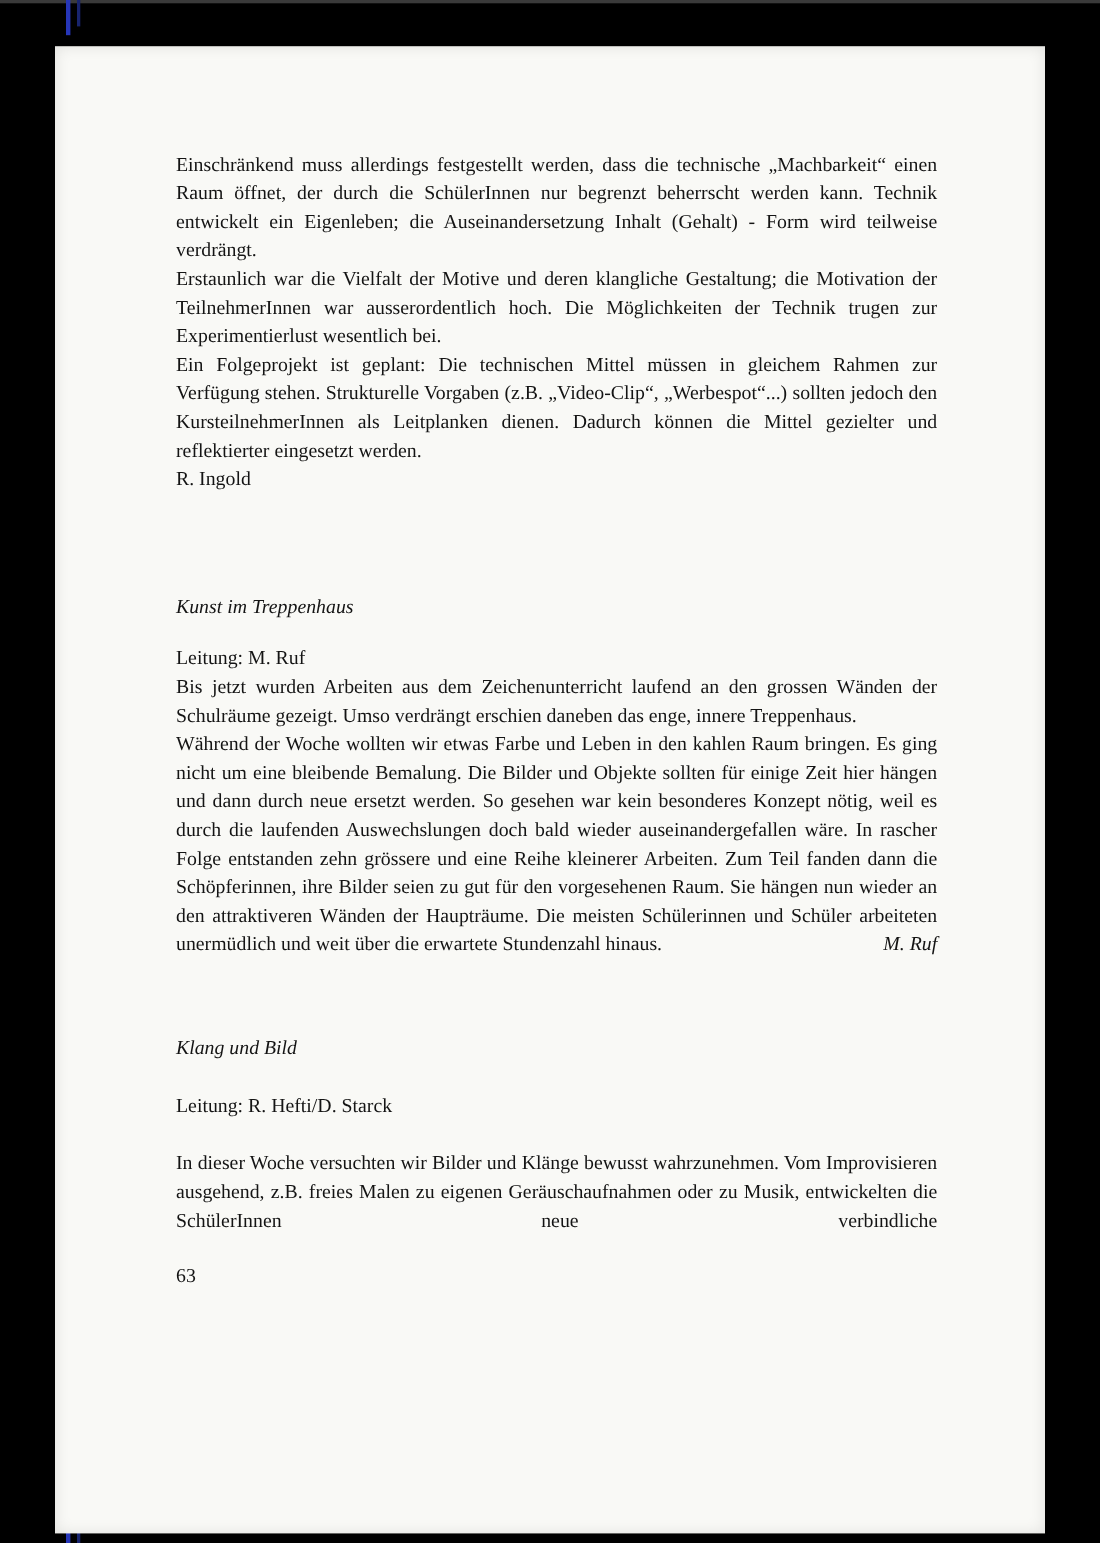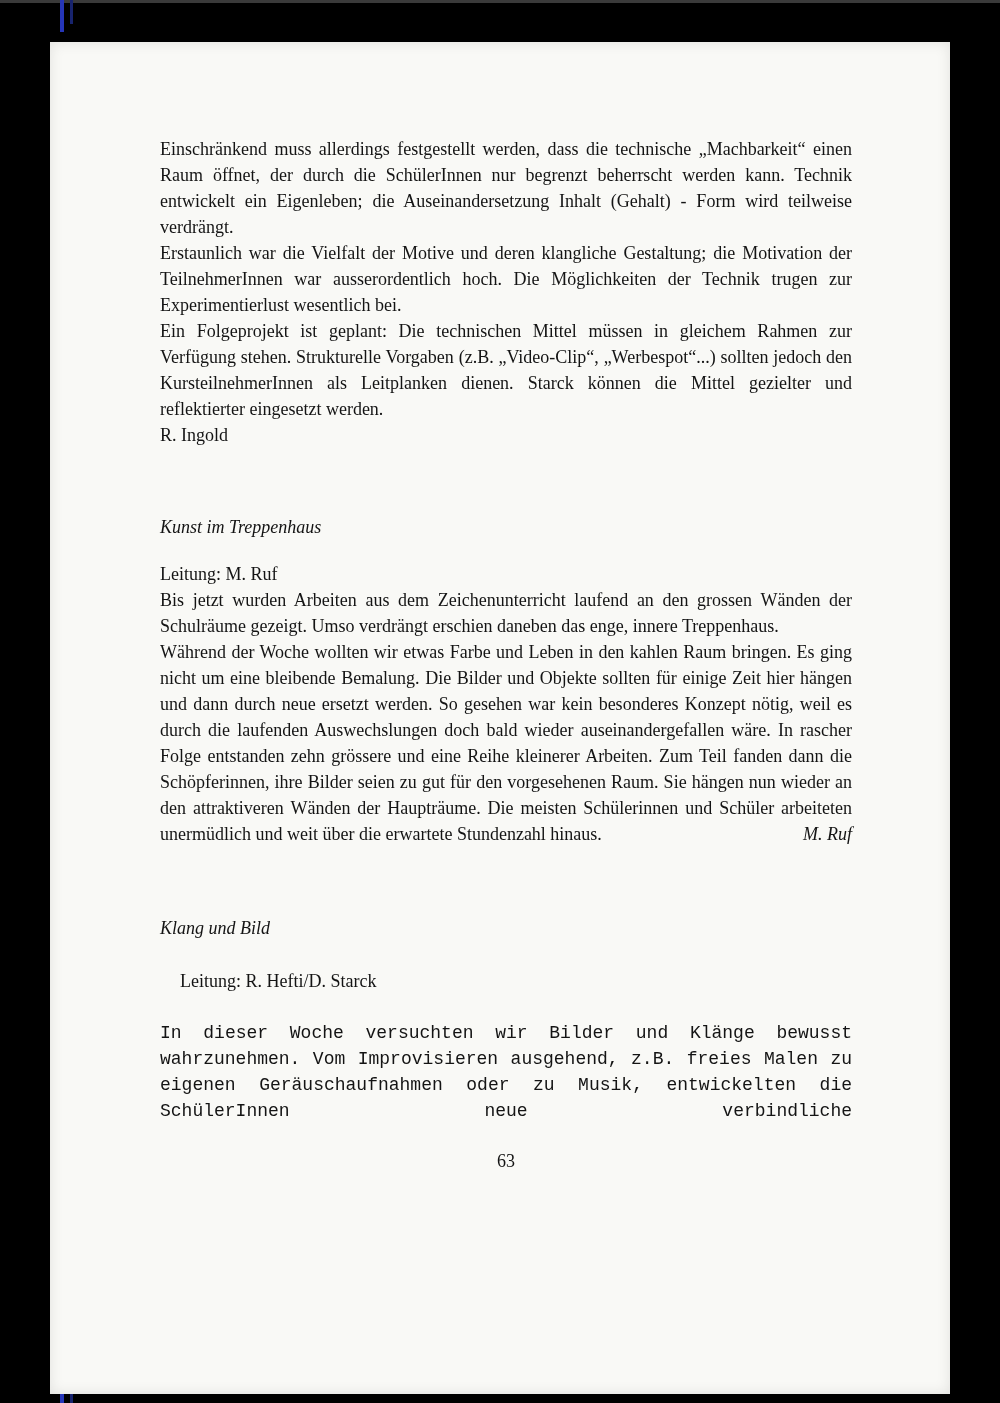--- a/index.html
+++ b/index.html
@@ -36,49 +36,49 @@
   }
   .para { text-align: justify; }
   .para.justify-last { text-align-last: justify; }
   .sig-right { text-align: left; }
   .heading {
     font-style: italic;
     font-weight: normal;
     font-size: 18px;
     line-height: 26px;
   }
-  .heading.h-kunst { margin-top: 66px; }
+  .heading.h-kunst { margin-top: 90px; }
   .heading.h-klang { margin-top: 68px; }
   .leader { line-height: 26px; }
   .leader.l-kunst { margin-top: 21px; }
-  .leader.l-klang { margin-top: 27px; margin-left: 20px; }
-  .spaced-para { margin-top: 26px; font-family: Liberation Mono, monospace; }
+  .leader.l-klang { margin-top: 27px; }
+  .spaced-para { margin-top: 26px; }
   .para-wrap { position: relative; }
   .inline-sig { position: absolute; right: 0; bottom: 0; line-height: 26px; font-style: italic; }
   .page-number {
     margin-top: 24px;
-    text-align: center;
+    text-align: left;
     line-height: 26px;
   }
 </style>
 </head>
 <body>
 
 <div class="scan-edge-top"></div>
 <div class="artifact a-top-1"></div>
 <div class="artifact a-top-2"></div>
 <div class="artifact a-bot-1"></div>
 <div class="artifact a-bot-2"></div>
 
 <div class="page">
   <div class="content">
 
     <p class="para">Einschränkend muss allerdings festgestellt werden, dass die technische „Machbarkeit“ einen Raum öffnet, der durch die SchülerInnen nur begrenzt beherrscht werden kann. Technik entwickelt ein Eigenleben; die Auseinandersetzung Inhalt (Gehalt) - Form wird teilweise verdrängt.</p>
     <p class="para">Erstaunlich war die Vielfalt der Motive und deren klangliche Gestaltung; die Motivation der TeilnehmerInnen war ausserordentlich hoch. Die Möglichkeiten der Technik trugen zur Experimentierlust wesentlich bei.</p>
-    <p class="para">Ein Folgeprojekt ist geplant: Die technischen Mittel müssen in gleichem Rahmen zur Verfügung stehen. Strukturelle Vorgaben (z.B. „Video-Clip“, „Werbespot“...) sollten jedoch den KursteilnehmerInnen als Leitplanken dienen. Starck können die Mittel gezielter und reflektierter eingesetzt werden.</p>
+    <p class="para">Ein Folgeprojekt ist geplant: Die technischen Mittel müssen in gleichem Rahmen zur Verfügung stehen. Strukturelle Vorgaben (z.B. „Video-Clip“, „Werbespot“...) sollten jedoch den KursteilnehmerInnen als Leitplanken dienen. Dadurch können die Mittel gezielter und reflektierter eingesetzt werden.</p>
     <p class="sig-right">R. Ingold</p>
 
     <h2 class="heading h-kunst">Kunst im Treppenhaus</h2>
     <p class="leader l-kunst">Leitung: M. Ruf</p>
     <p class="para">Bis jetzt wurden Arbeiten aus dem Zeichenunterricht laufend an den grossen Wänden der Schulräume gezeigt. Umso verdrängt erschien daneben das enge, innere Treppenhaus.</p>
     <div class="para-wrap">
       <p class="para">Während der Woche wollten wir etwas Farbe und Leben in den kahlen Raum bringen. Es ging nicht um eine bleibende Bemalung. Die Bilder und Objekte sollten für einige Zeit hier hängen und dann durch neue ersetzt werden. So gesehen war kein besonderes Konzept nötig, weil es durch die laufenden Auswechslungen doch bald wieder auseinandergefallen wäre. In rascher Folge entstanden zehn grössere und eine Reihe kleinerer Arbeiten. Zum Teil fanden dann die Schöpferinnen, ihre Bilder seien zu gut für den vorgesehenen Raum. Sie hängen nun wieder an den attraktiveren Wänden der Haupträume. Die meisten Schülerinnen und Schüler arbeiteten unermüdlich und weit über die erwartete Stundenzahl hinaus.</p>
       <span class="inline-sig">M. Ruf</span>
     </div>
 

